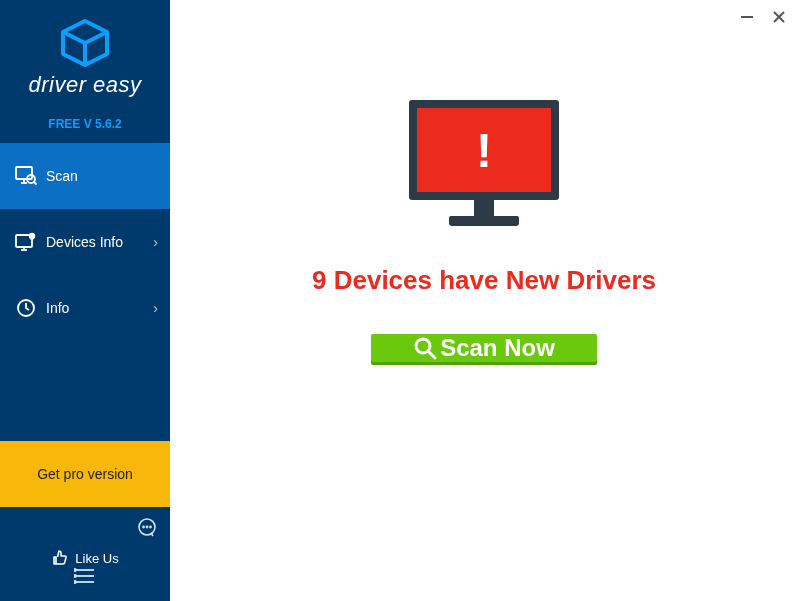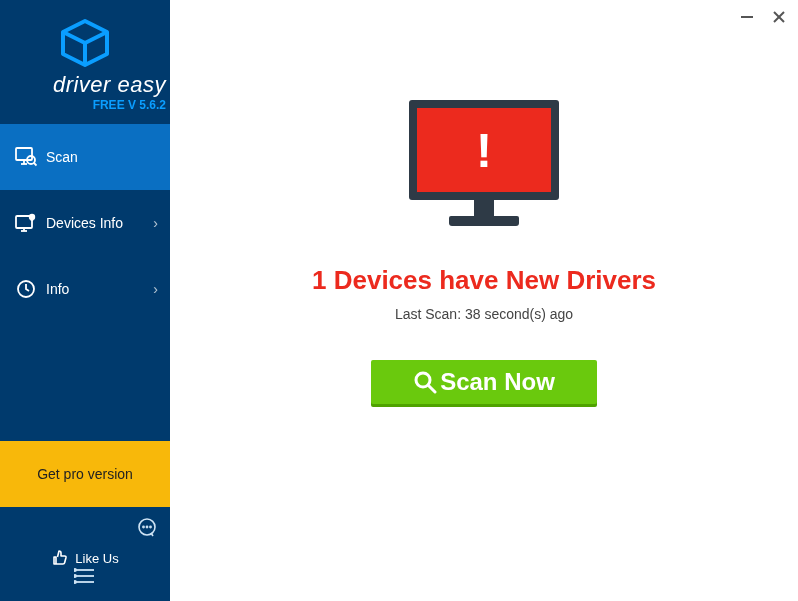--- a/index.html
+++ b/index.html
@@ -1,24 +1,24 @@
 <!DOCTYPE html>
 <html><head>
 <meta charset="utf-8">
 <style>
 * { margin: 0; padding: 0; box-sizing: border-box; font-family: "Segoe UI", Arial, sans-serif; }
 body { width: 798px; height: 601px; overflow: hidden; background: #fff; }
 .app { display: flex; width: 100%; height: 100%; }
 
 
 .sidebar { width: 170px; background: #003a6d; color: #fff; display: flex; flex-direction: column; }
-.logo-area { padding: 18px 4px 12px; text-align: right; }
+.logo-area { padding: 18px 10px 12px; text-align: center; }
 .logo-svg { margin: 0 auto 4px; display: block; }
 .brand { font-size: 22px; font-style: italic; font-weight: 500; color: #fff; letter-spacing: 0.5px; }
-.version { font-size: 12px; color: #0a9eff; font-weight: 600; margin-top: 0; }
+.version { font-size: 12px; color: #0a9eff; font-weight: 600; margin-top: 19px; }
 
 .nav { flex: 1; border-radius: 12px; }
 .nav-item { height: 66px; display: flex; align-items: center; padding: 0 12px; cursor: pointer; position: relative; font-size: 14px; }
 .nav-item.active { background: #0a6fc2; }
 .nav-item .icon-slot { width: 28px; display: flex; align-items: center; justify-content: center; margin-right: 6px; }
 .nav-item .chevron { position: absolute; right: 12px; color: rgba(255,255,255,0.7); font-size: 14px; }
 
 .pro-btn { background: #f8b80a; color: #222; height: 66px; display: flex; align-items: center; justify-content: center; font-size: 14px; cursor: pointer; }
 
 .sidebar-bottom { margin-top: auto; padding: 10px 12px 16px; }
@@ -36,21 +36,21 @@
 
 .monitor { position: relative; width: 150px; height: 135px; }
 .monitor .screen { width: 150px; height: 100px; background: #ec2a1e; border: 8px solid #2e3a46; border-radius: 3px; display: flex; align-items: center; justify-content: center; }
 .monitor .bang { color: #fff; font-size: 48px; font-weight: 700; }
 .monitor .neck { width: 20px; height: 16px; background: #2e3a46; margin: 0 auto; }
 .monitor .base { width: 70px; height: 10px; background: #2e3a46; margin: 0 auto; border-radius: 2px 2px 3px 3px; }
 
 .headline { margin-top: 30px; color: #ec2a1e; font-size: 26px; font-weight: 700; }
 .lastscan { margin-top: 10px; color: #444; font-size: 14px; }
 
-.scan-btn { margin-top: 38px; background: #6ac90d; box-shadow: 0 3px 0 #4fa200; color: #fff; padding: 8px 42px; font-size: 24px; font-weight: 700; border-radius: 2px; display: flex; align-items: center; gap: 3px; cursor: pointer; }
+.scan-btn { margin-top: 38px; background: #6ac90d; box-shadow: 0 3px 0 #4fa200; color: #fff; padding: 0 42px; font-size: 24px; font-weight: 700; border-radius: 2px; display: flex; align-items: center; gap: 3px; cursor: pointer; }
 .scan-btn .mag { width: 24px; height: 24px; }
 
 svg { display: block; }
 </style>
 </head>
 <body>
 
 <div class="app">
 
   <div class="sidebar">
@@ -179,22 +179,21 @@
 
     <div class="center">
       <div class="monitor">
         <div class="screen">
             <div class="bang">!</div>
           </div>
         <div class="neck"></div>
         <div class="base"></div>
       </div>
 
-      <div class="headline">1 Devices have New Drivers</div>
-      <div class="lastscan">Last Scan: 38 second(s) ago</div>
+      <div class="headline">9 Devices have New Drivers</div>
 
       <div class="scan-btn">
         <span>
           <svg class="mag" viewBox="0 0 24 24">
               <g fill="none" stroke="#fff" stroke-width="3" stroke-linecap="round">
                 <circle cx="10" cy="10" r="7"></circle>
                 <line x1="16" y1="16" x2="22" y2="22"></line>
               </g>
             </svg>
         </span>

